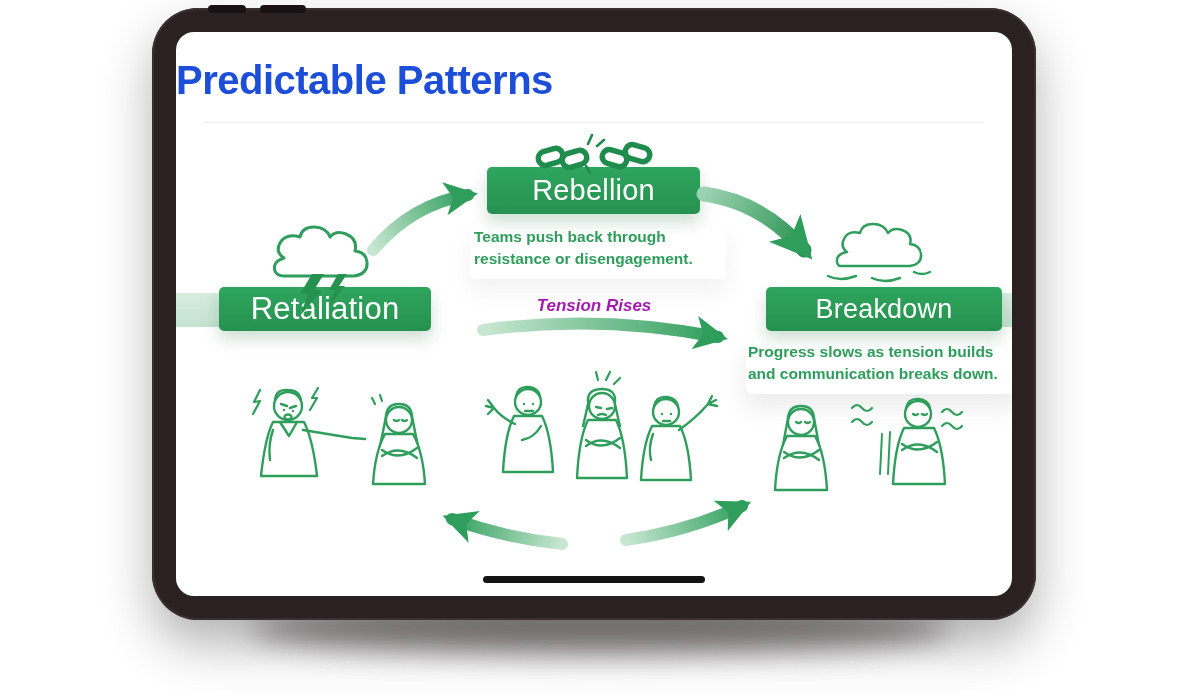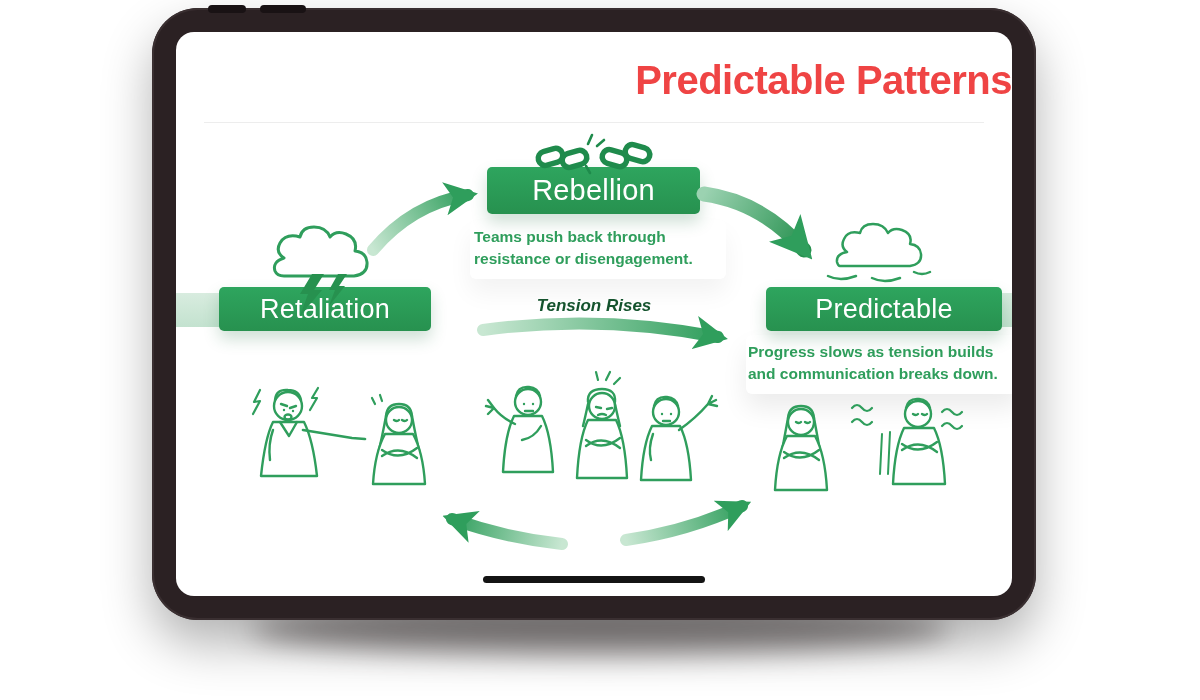--- a/index.html
+++ b/index.html
@@ -9,44 +9,44 @@
   .tablet-shadow{position:absolute;left:250px;top:604px;width:700px;height:50px;border-radius:50%;
     background:rgba(35,25,25,.5);filter:blur(14px);}
   .tablet{position:absolute;left:152px;top:8px;width:884px;height:612px;background:#2b2123;
     border-radius:46px;box-shadow:0 24px 50px rgba(0,0,0,.30), inset 0 0 0 2px #3a2f31;}
   .edge-btn{position:absolute;background:#191214;border-radius:4px;height:8px;top:-3px;}
   .edge-btn-1{left:56px;width:38px;}
   .edge-btn-2{left:108px;width:46px;}
   .screen{position:absolute;left:24px;top:24px;right:24px;bottom:24px;background:#fff;
     border-radius:18px;overflow:hidden;}
 
-  .title{position:absolute;top:26px;left:0;width:100%;text-align:right;margin:0;
-    font-size:40px;font-weight:800;color:#ef4444;letter-spacing:-.5px;z-index:6;}
+  .title{position:absolute;top:26px;left:0;width:100%;text-align:left;margin:0;
+    font-size:40px;font-weight:800;color:#1d4ed8;letter-spacing:-.5px;z-index:6;}
   .title-rule{position:absolute;top:90px;left:28px;right:28px;height:1px;background:#ededed;z-index:1;}
 
   .art{position:absolute;left:0;top:0;width:100%;height:100%;z-index:5;pointer-events:none;}
 
   .ribbon-tail{position:absolute;height:34px;top:261px;background:linear-gradient(#d8ecdf,#c3e2cf);z-index:2;}
   .ribbon-tail.left{left:0;width:72px;}
   .ribbon-tail.right{right:0;width:62px;}
 
   .banner{position:absolute;display:flex;align-items:center;justify-content:center;
     background:linear-gradient(180deg,#2ea55e,#27914f);color:#fff;font-weight:400;
     border-radius:5px;z-index:4;box-shadow:0 8px 16px rgba(31,110,66,.22);letter-spacing:.2px;}
   .banner.rebellion{left:311px;top:135px;width:213px;height:47px;font-size:29px;}
-  .banner.retaliation{left:43px;top:255px;width:212px;height:44px;font-size:27px;}
+  .banner.retaliation{left:43px;top:255px;width:212px;height:44px;font-size:31px;}
   .banner.resistance{left:590px;top:255px;width:236px;height:44px;font-size:27px;}
 
   .desc{position:absolute;color:#2f9e5c;font-weight:600;font-size:15.5px;line-height:1.4;
     z-index:3;background:#fff;border-radius:6px;}
   .desc.rebellion-desc{left:294px;top:188px;width:248px;padding:6px 4px 10px;box-shadow:0 14px 24px rgba(0,0,0,.05);}
   .desc.retaliation-desc{left:34px;top:303px;width:230px;padding:6px 2px 10px;box-shadow:0 14px 26px rgba(0,0,0,.08);}
   .desc.resistance-desc{left:570px;top:303px;width:270px;padding:6px 2px 10px;box-shadow:0 14px 26px rgba(0,0,0,.08);}
 
-  .flow-label{position:absolute;color:#14532d;font-style:italic;font-weight:700;font-size:17px;
+  .flow-label{position:absolute;color:#a21caf;font-style:italic;font-weight:700;font-size:17px;
     z-index:6;text-align:center;}
   .flow-label.tension{left:318px;top:264px;width:200px;}
   .flow-label.breakdown{left:318px;top:502px;width:200px;}
 
   .home-indicator{position:absolute;left:50%;transform:translateX(-50%);bottom:13px;width:222px;height:7px;
     border-radius:4px;background:#141414;z-index:7;cursor:pointer;}
 </style>
 </head>
 <body>
 
@@ -203,21 +203,21 @@
       <div class="desc rebellion-desc">Teams push back through resistance or disengagement.</div>
       <div class="desc resistance-desc">Progress slows as tension builds and communication breaks down.</div>
 
       <div class="banner rebellion">
         <span>Rebellion</span>
       </div>
       <div class="banner retaliation">
         <span>Retaliation</span>
       </div>
       <div class="banner resistance">
-        <span>Predictable</span>
+        <span>Breakdown</span>
       </div>
 
       <div class="flow-label tension">Tension Rises</div>
 
       <div class="home-indicator"></div>
     </div>
   </div>
 </div>
 
 </body></html>

